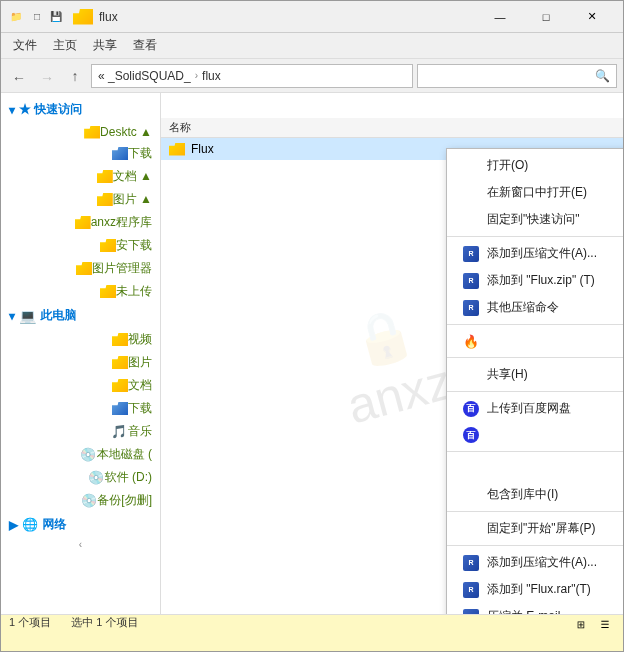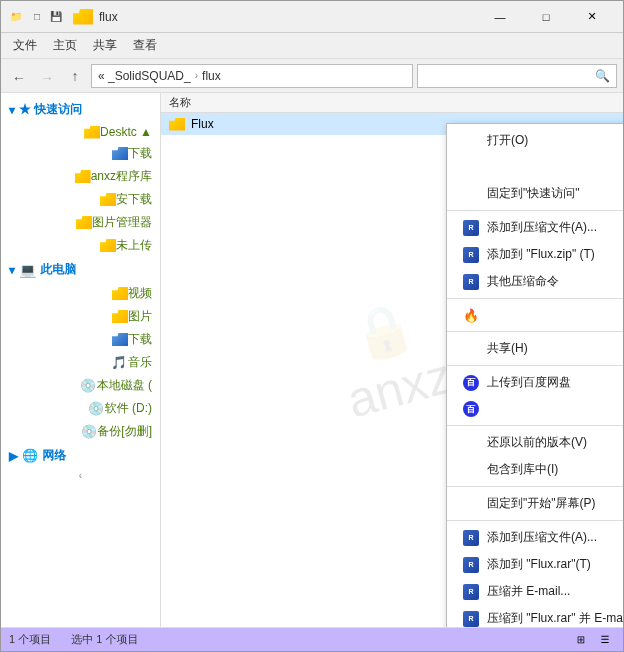--- a/index.html
+++ b/index.html
@@ -225,20 +225,21 @@
       flex-shrink: 0;
       position: relative;
     }
 
     
     .right-panel {
       flex: 1;
       background: #fff;
       overflow-y: auto;
       position: relative;
+      margin-top: 25px;
     }
 
     .file-list-header {
       height: 20px;
       background: #f5f5f5;
       border-bottom: 1px solid #ddd;
       display: flex;
       align-items: center;
       padding: 0 8px;
       font-size: 11px;
@@ -265,25 +266,24 @@
       display: flex;
       align-items: center;
       gap: 6px;
       cursor: pointer;
       font-size: 12px;
     }
     .file-item.selected { background: #cde8ff; }
 
     
     .status-bar {
-      height: 24px;
-      background: #c4b5fd;
+      height: 37px;
+      background: #fef9c3;
       border-top: 1px solid #ddd;
       display: flex;
-      align-items: center;
       padding: 0 8px;
       gap: 20px;
       font-size: 11px;
       color: #333;
     }
 
     .status-right {
       margin-left: auto;
       display: flex;
       gap: 4px;
@@ -439,20 +439,28 @@
       <div class="sidebar-item">
         <div class="folder-icon"></div>
         <span>Desktc ▲</span>
       </div>
       <div class="sidebar-item">
         <div class="folder-icon-dl"></div>
         <span>下载</span>
       </div>
       <div class="sidebar-item">
         <div class="folder-icon"></div>
+        <span>文档 ▲</span>
+      </div>
+      <div class="sidebar-item">
+        <div class="folder-icon"></div>
+        <span>图片 ▲</span>
+      </div>
+      <div class="sidebar-item">
+        <div class="folder-icon"></div>
         <span>anxz程序库</span>
       </div>
       <div class="sidebar-item">
         <div class="folder-icon"></div>
         <span>安下载</span>
       </div>
       <div class="sidebar-item">
         <div class="folder-icon"></div>
         <span>图片管理器</span>
       </div>
@@ -469,20 +477,24 @@
 
       <div class="sidebar-item">
         <div class="folder-icon"></div>
         <span>视频</span>
       </div>
       <div class="sidebar-item">
         <div class="folder-icon"></div>
         <span>图片</span>
       </div>
       <div class="sidebar-item">
+        <div class="folder-icon"></div>
+        <span>文档</span>
+      </div>
+      <div class="sidebar-item">
         <div class="folder-icon-dl"></div>
         <span>下载</span>
       </div>
       <div class="sidebar-item">
         <span style="font-size:13px;">🎵</span>
         <span>音乐</span>
       </div>
       <div class="sidebar-item">
         <span style="font-size:13px;">💿</span>
         <span>本地磁盘 (</span>
@@ -523,20 +535,21 @@
       </div>
 
       <div class="context-menu">
 
         <div class="ctx-item">
           <div class="ctx-icon"></div>
           <span class="ctx-item-bold">打开(O)</span>
         </div>
         <div class="ctx-item">
           <div class="ctx-icon"></div>
+          <span>在新窗口中打开(E)</span>
         </div>
         <div class="ctx-item">
           <div class="ctx-icon"></div>
           <span>固定到"快速访问"</span>
         </div>
 
         <div class="ctx-separator"></div>
 
         <div class="ctx-item">
           <div class="ctx-icon">
@@ -585,21 +598,20 @@
         <div class="ctx-item">
           <div class="ctx-icon">
             <div class="baidu-icon">百</div>
           </div>
         </div>
 
         <div class="ctx-separator"></div>
 
         <div class="ctx-item">
           <div class="ctx-icon"></div>
-          <span>还原以前的版本(V)</span>
         </div>
         <div class="ctx-item">
           <div class="ctx-icon"></div>
           <span>包含到库中(I)</span>
 
         </div>
 
         <div class="ctx-separator"></div>
 
         <div class="ctx-item">

